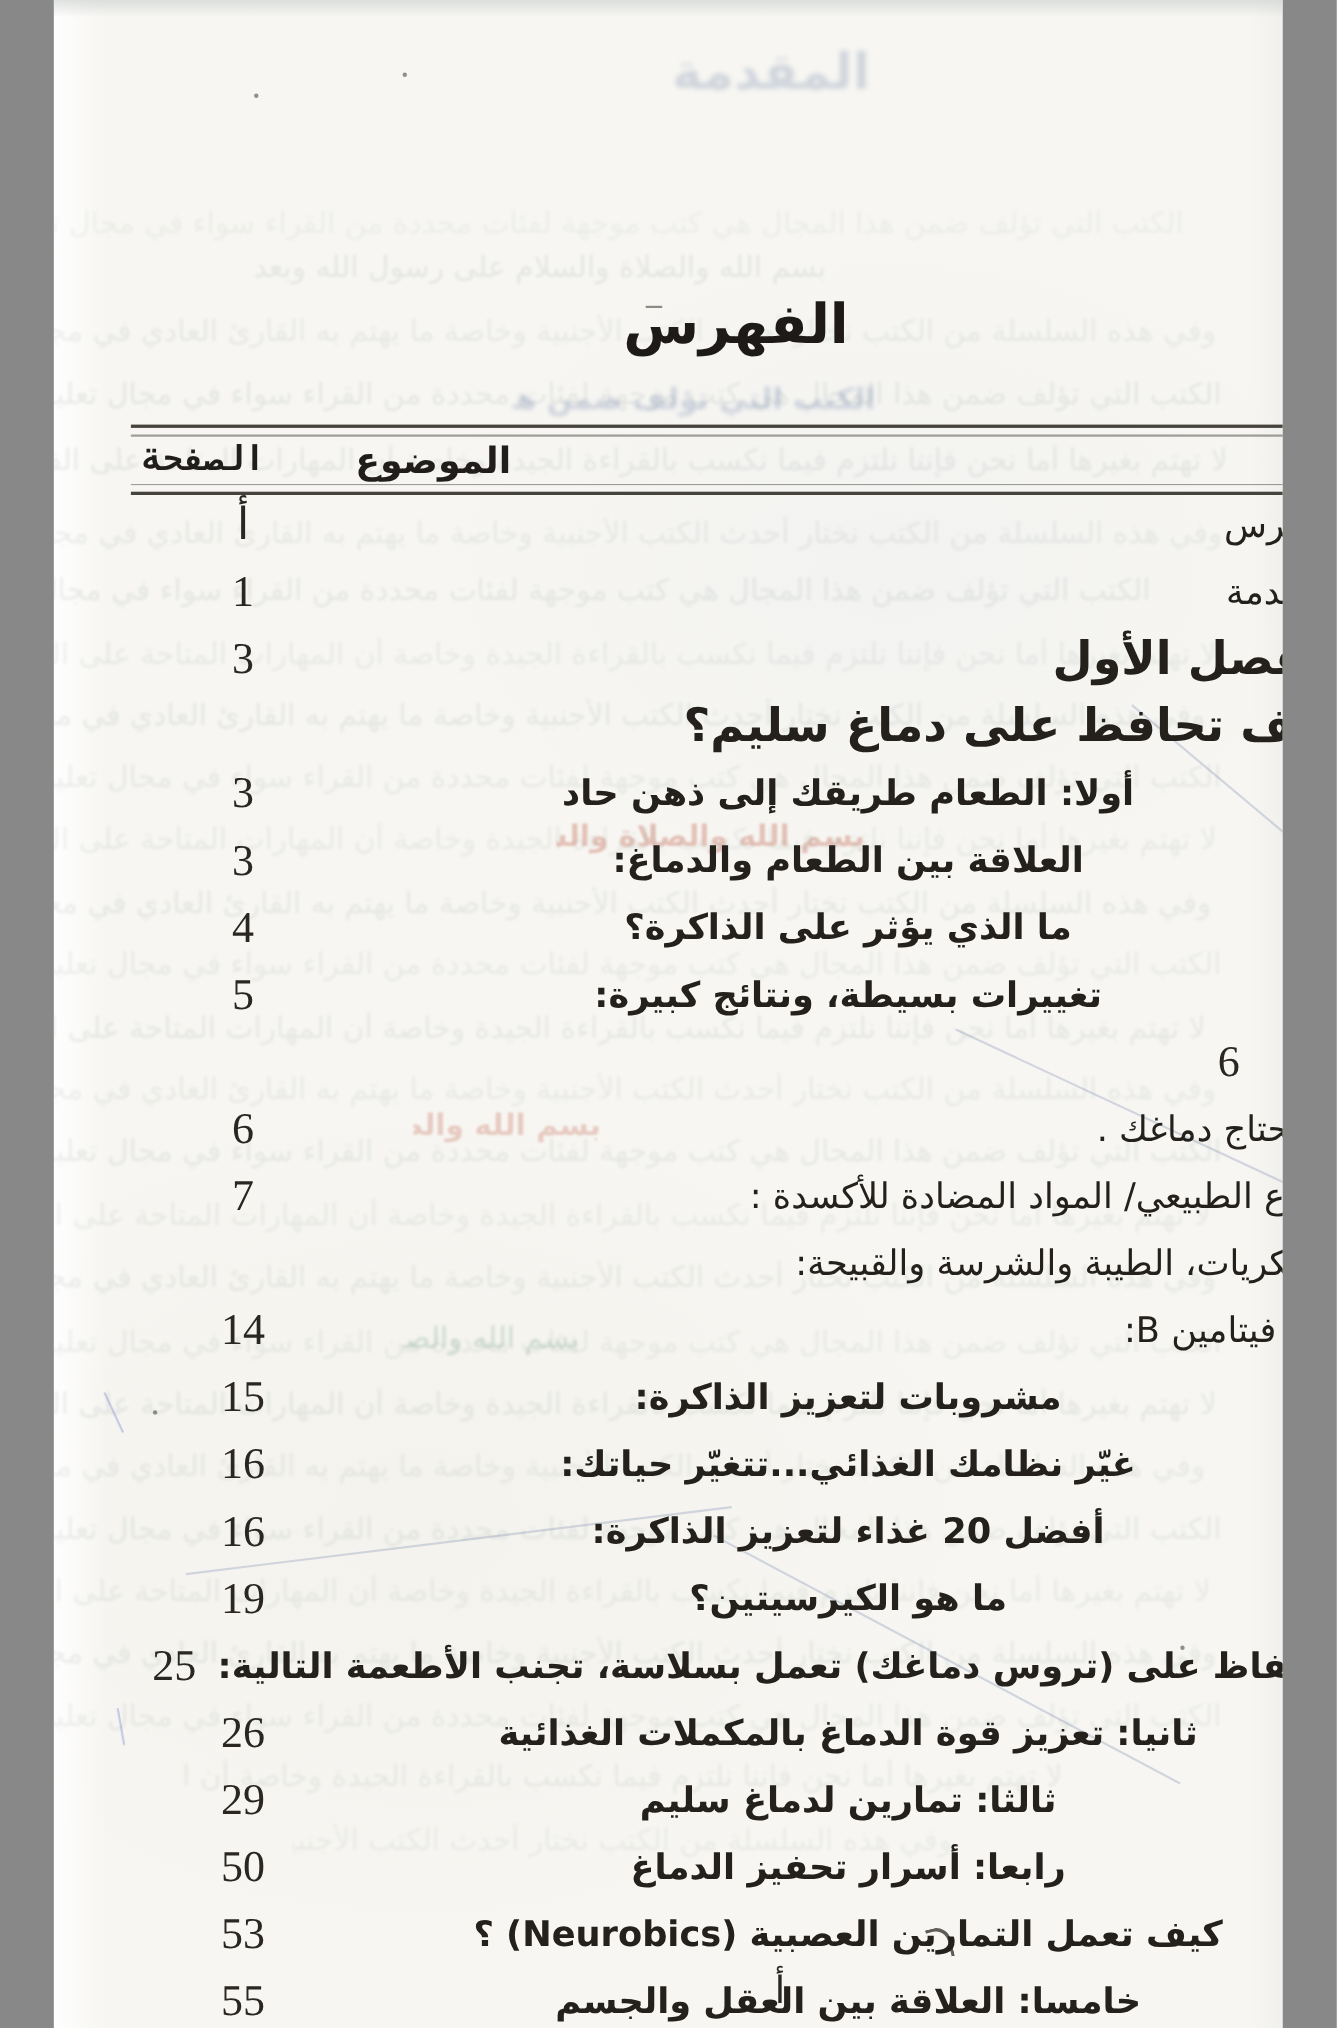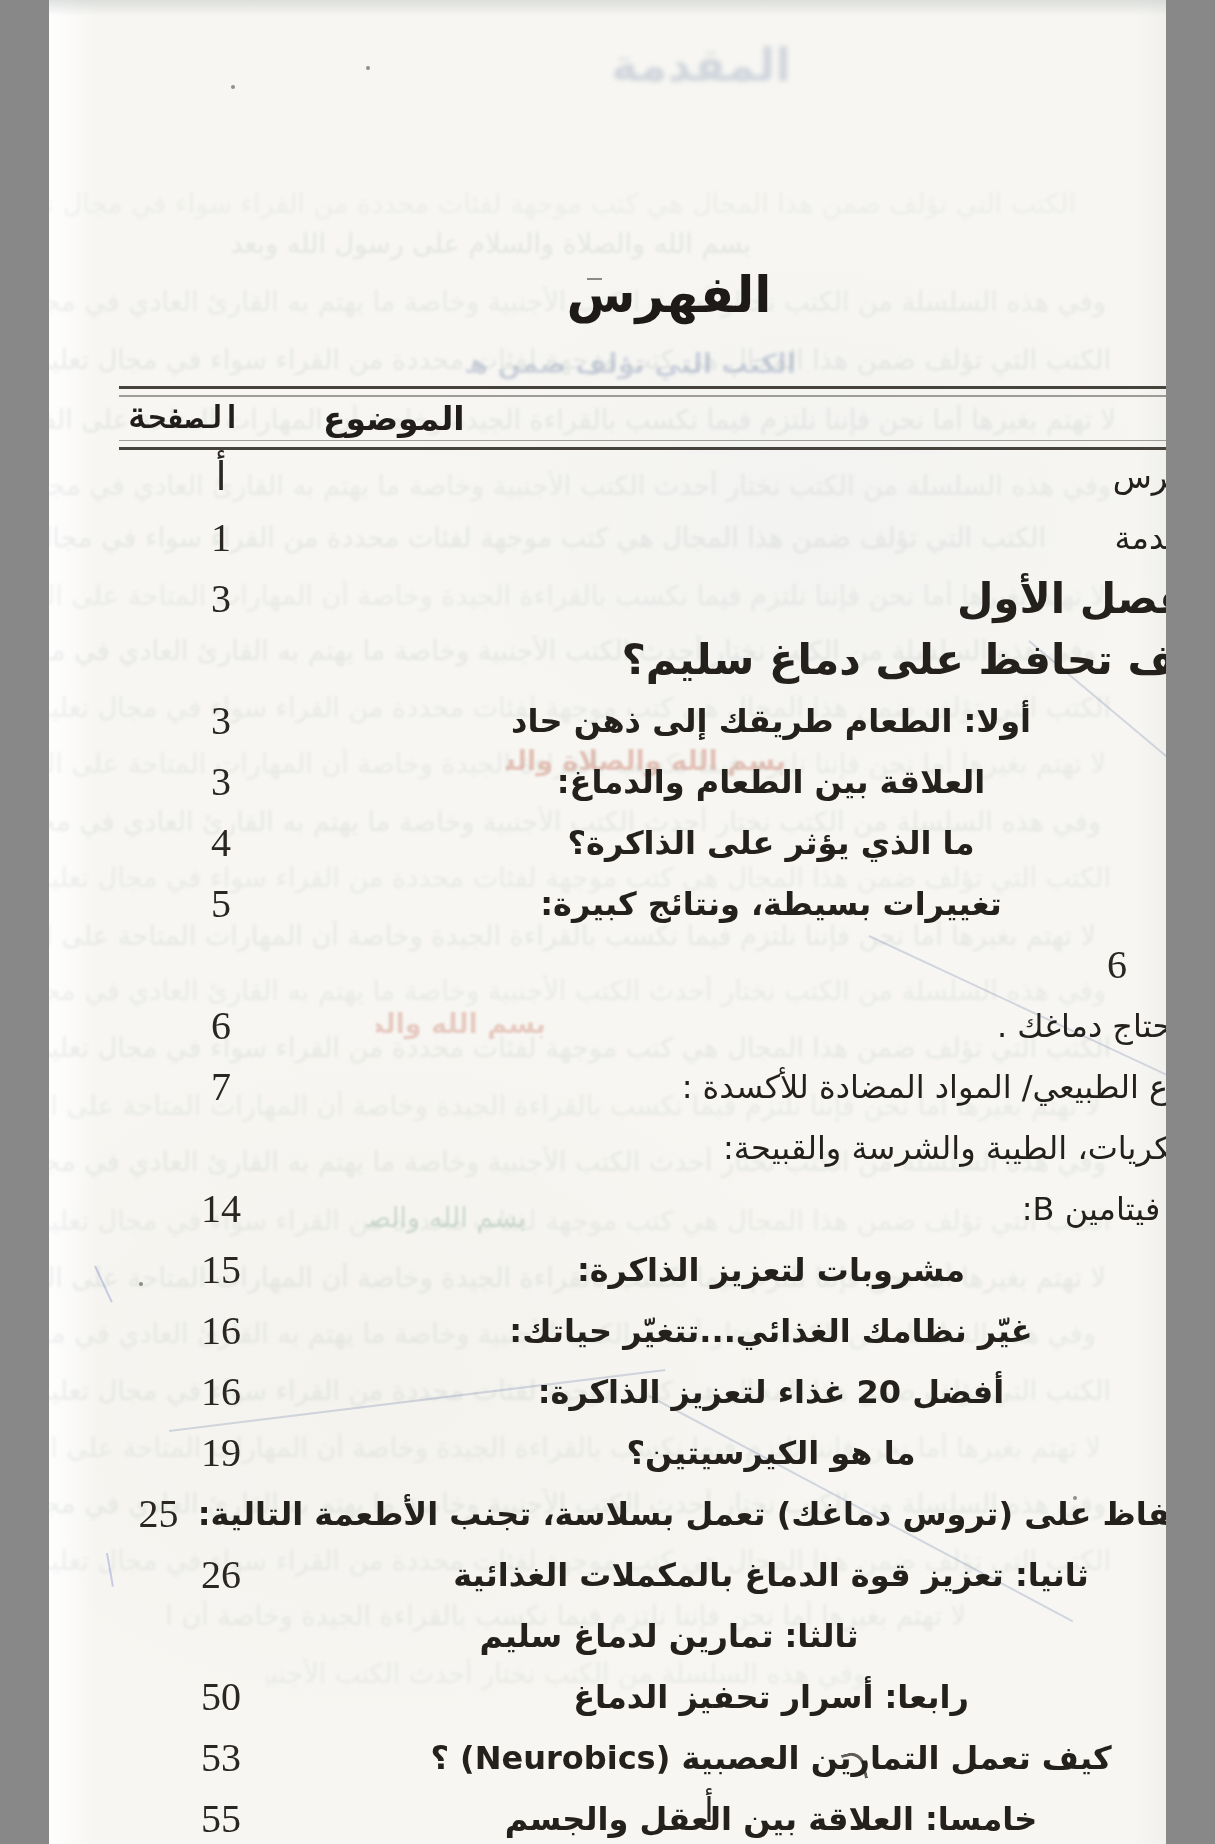--- a/index.html
+++ b/index.html
@@ -278,20 +278,21 @@
     <div class="pagenum">25</div>
   </div>
 
   <div class="toc-row bold">
     <div class="topic">ثانيا: تعزيز قوة الدماغ بالمكملات الغذائية</div>
     <div class="pagenum">26</div>
   </div>
 
   <div class="toc-row bold">
     <div class="topic">ثالثا: تمارين لدماغ سليم</div>
+    <div class="pagenum">29</div>
   </div>
 
   <div class="toc-row bold">
     <div class="topic">رابعا: أسرار تحفيز الدماغ</div>
     <div class="pagenum">50</div>
   </div>
 
   <div class="toc-row bold">
     <div class="topic">كيف تعمل التمارين العصبية (Neurobics) ؟</div>
     <div class="pagenum">53</div>

